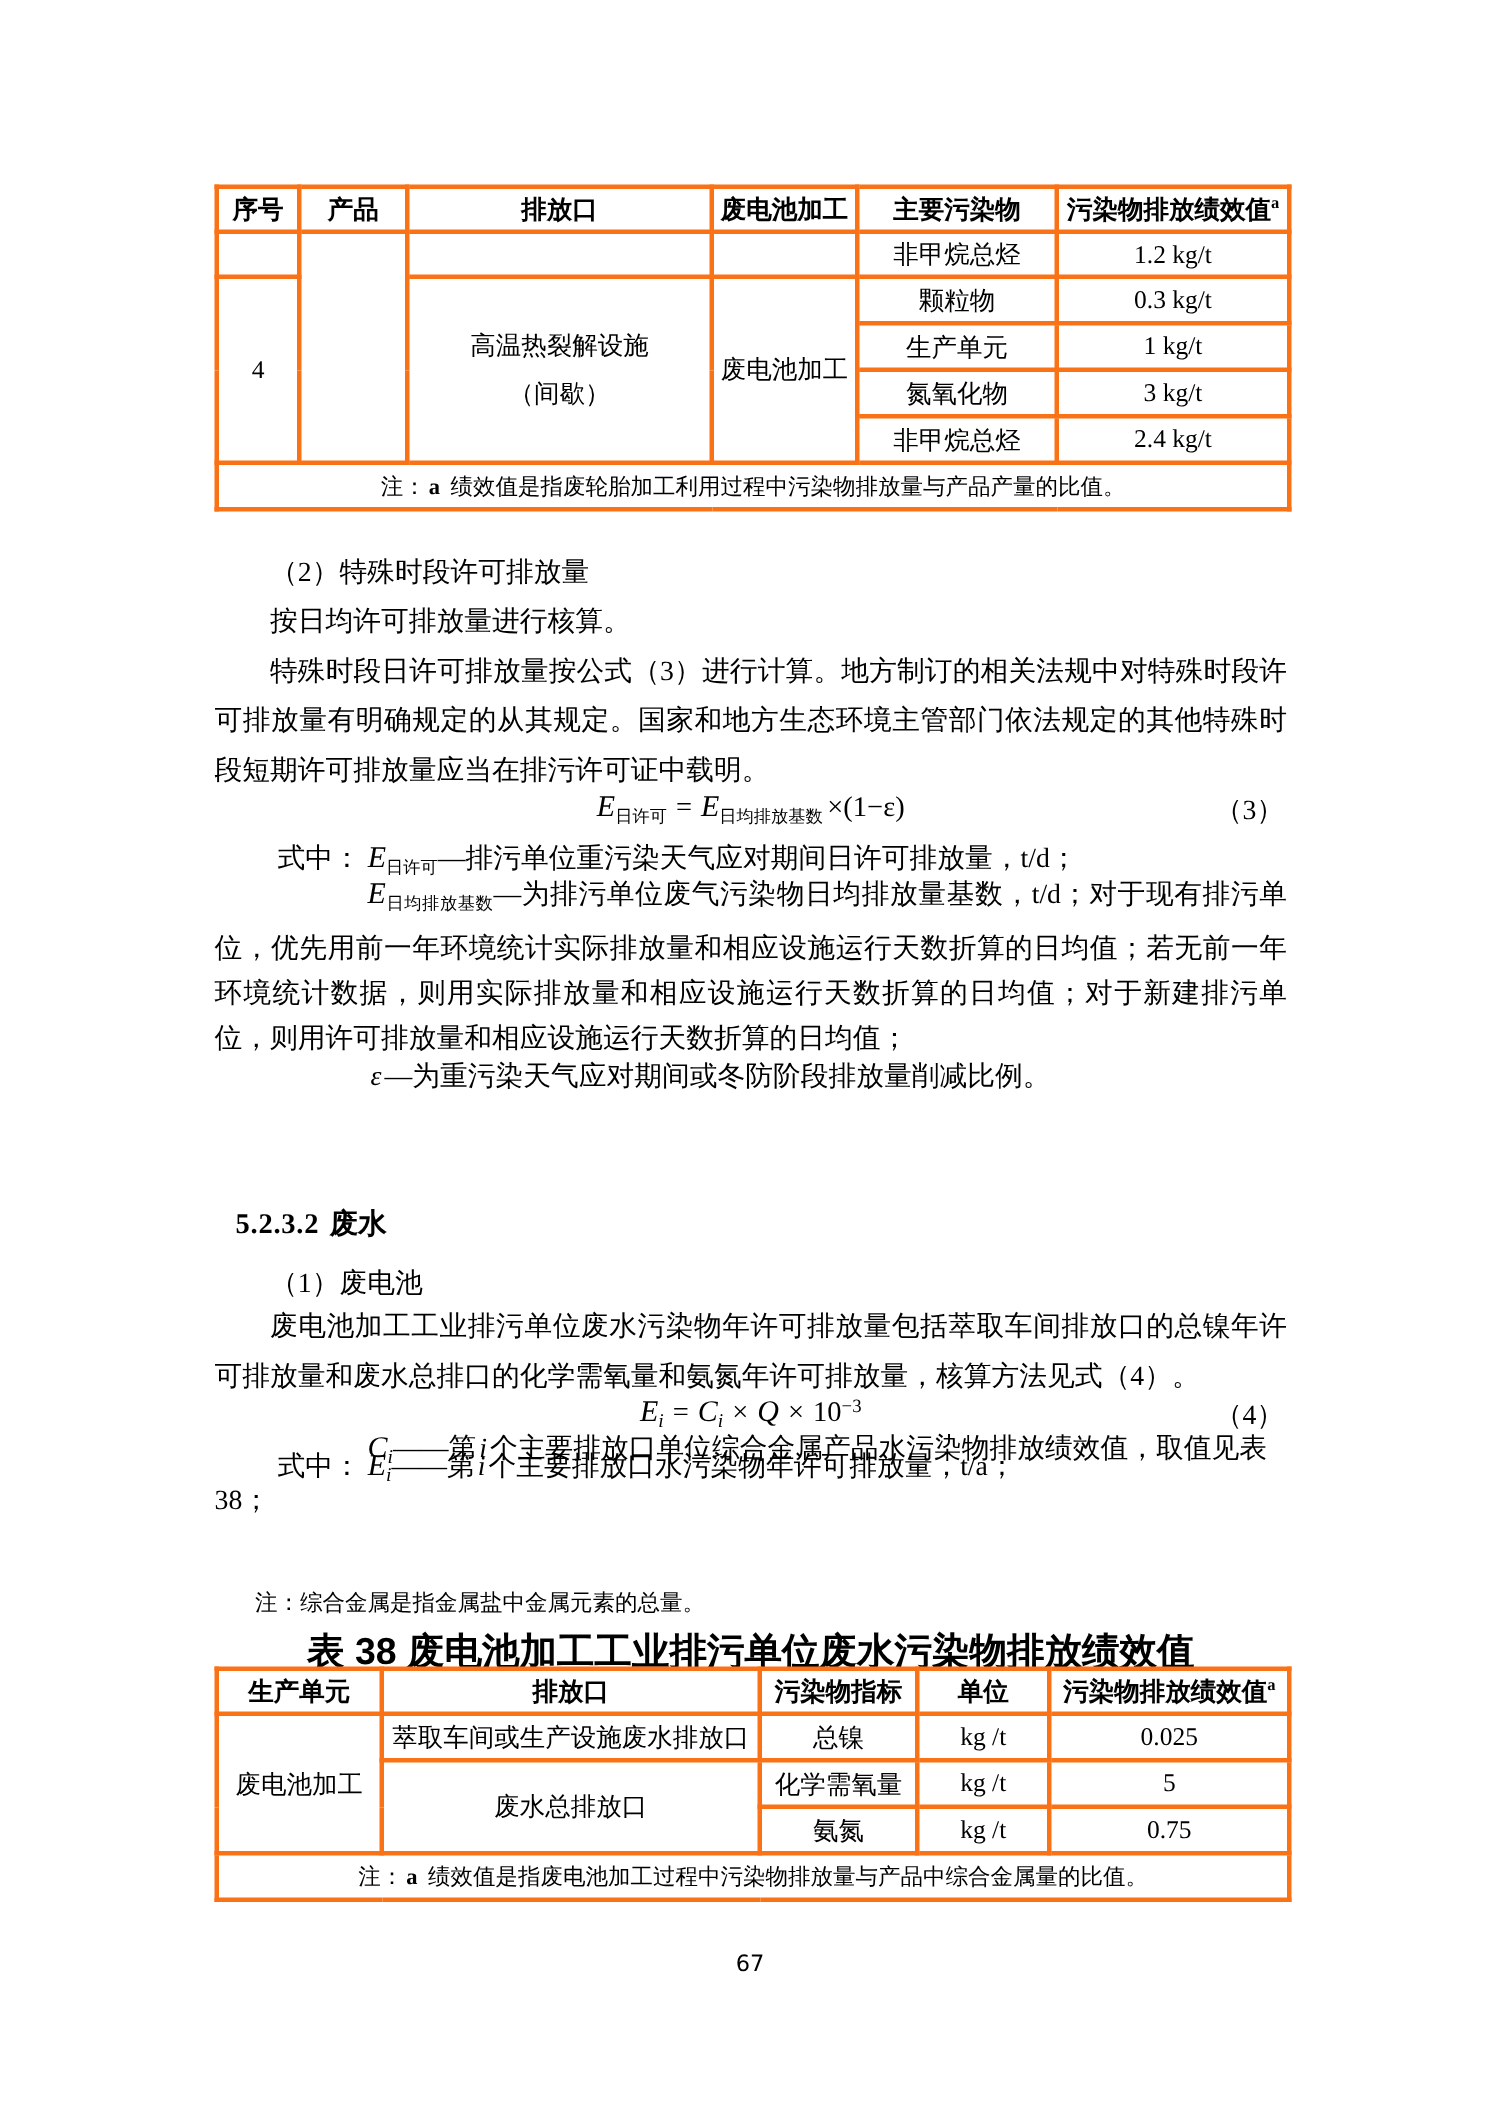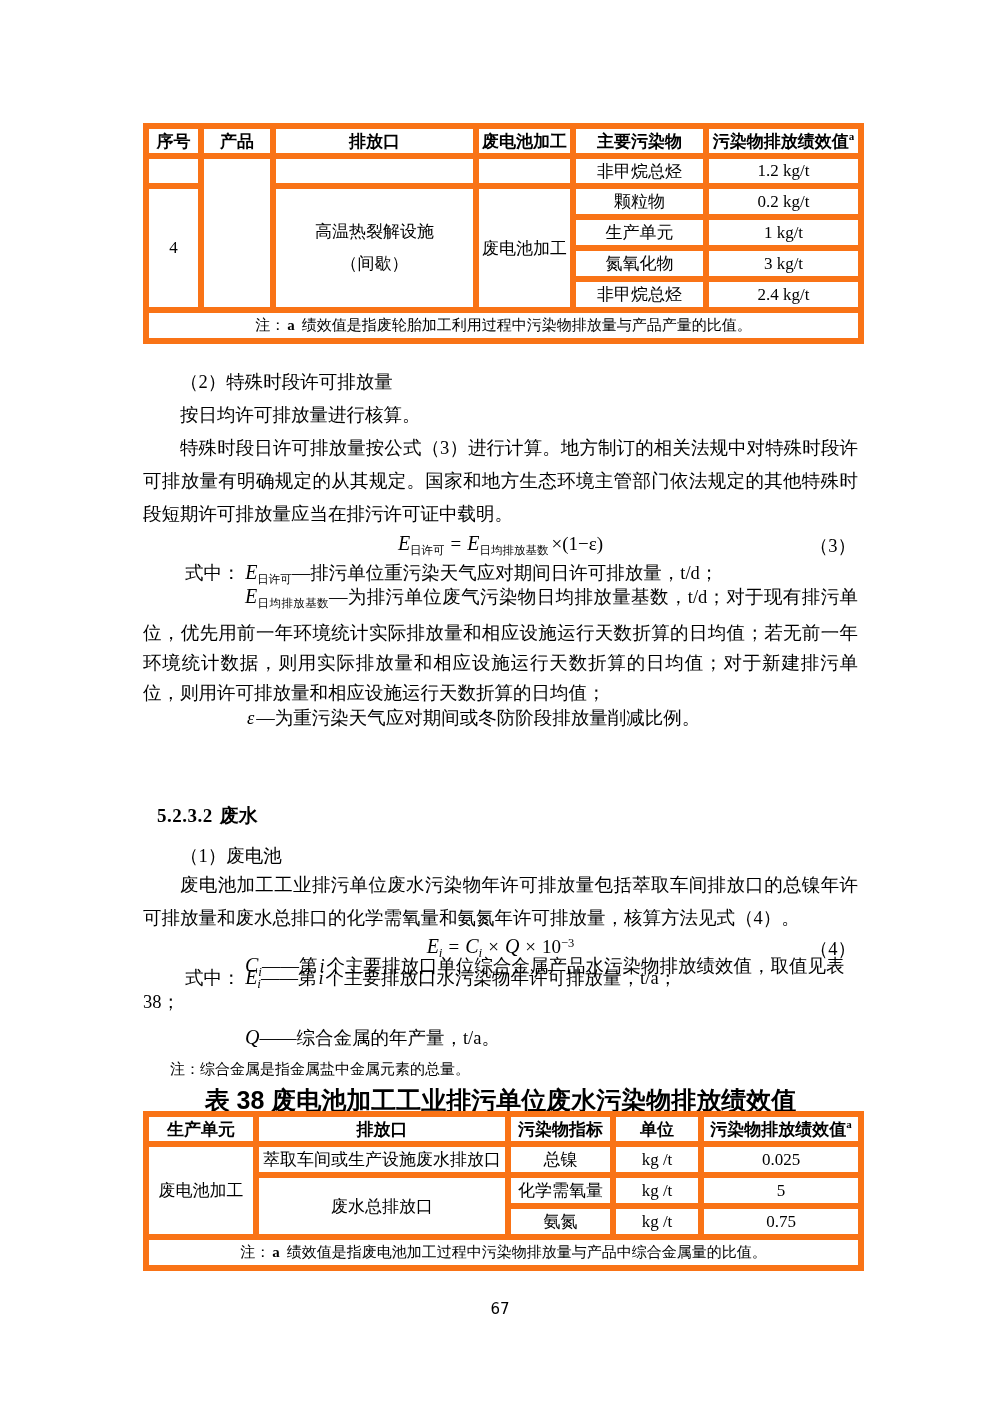--- a/index.html
+++ b/index.html
@@ -16,21 +16,21 @@
   .abs { position: absolute; left: 143px; width: 715px; }
 
   
   table.tbl {
     border-collapse: collapse;
     table-layout: fixed;
     width: 715px;
     font-size: 17px;
   }
   table.tbl th, table.tbl td {
-    border: 6px solid #f97316;
+    border: 3px solid #f97316;
     text-align: center;
     vertical-align: middle;
     padding: 0 2px;
     font-weight: normal;
   }
   table.tbl th { font-weight: bold; height: 30px; }
   table.tbl sup { font-size: 11px; font-weight: bold; }
   .h30 { height: 30px; }
   .h31 { height: 31px; }
   .h36 { height: 36px; }
@@ -52,21 +52,21 @@
   .defline { font-size: 18.5px; line-height: 30px; }
 
   
   .heading { font-size: 19px; text-indent: 14px; }
   .heading .hnum { font-family: "Liberation Serif", serif; font-weight: bold; letter-spacing: 0.5px; }
   .heading .htext { font-family: "Liberation Sans", sans-serif; font-weight: bold; margin-left: 7px; }
 
   
   .formula {
     position: absolute; left: 143px; width: 715px; height: 36px;
-    display: flex; justify-content: center; align-items: center;
+    display: flex; justify-content: center; 
     font-size: 19px;
   }
   .formula .fnum { position: absolute; right: 2px; font-size: 18.5px; }
   .mvar { font-style: italic; font-size: 20px; font-family: "Liberation Serif", serif; }
   sub.cn { font-size: 11.5px; font-style: normal; vertical-align: -4px; letter-spacing: 0; }
   sub.it { font-size: 13px; font-style: italic; vertical-align: -4px; }
   sup.exp { font-size: 12.5px; vertical-align: 6px; }
   .op { margin: 0 6px; }
   .tail { margin-left: 3px; }
   .ivar { font-style: italic; font-family: "Liberation Serif", serif; margin: 0 2px; }
@@ -115,21 +115,21 @@
       <td class="h30">1.2 kg/t</td>
     </tr>
     <tr>
       <td rowspan="4">4</td>
       <td rowspan="4" class="outlet-2line">
         <div>高温热裂解设施</div>
         <div>（间歇）</div>
       </td>
       <td rowspan="4">废电池加工</td>
       <td class="h31">颗粒物</td>
-      <td class="h31">0.2 kg/t</td>
+      <td class="h31">0.3 kg/t</td>
     </tr>
     <tr>
       <td class="h31">生产单元</td>
       <td class="h31">1 kg/t</td>
     </tr>
     <tr>
       <td class="h31">氮氧化物</td>
       <td class="h31">3 kg/t</td>
     </tr>
     <tr>
@@ -180,23 +180,20 @@
     </span>
     <span class="fnum">（4）</span>
   </div>
 
   <div class="abs defline ind-def" style="top:962px">
     <span>式中：</span>
     <i class="mvar">E</i><sub class="it">i</sub><span>——第</span><span class="ivar">i</span><span>个主要排放口水污染物年许可排放量，t/a；</span>
   </div>
   <div class="abs defline ind-sym" style="top:950px">
     <i class="mvar">C</i><sub class="it">i</sub><span>——第</span><span class="ivar">i</span><span>个主要排放口单位综合金属产品水污染物排放绩效值，取值见表 38；</span>
-  </div>
-  <div class="abs defline ind-sym" style="top:1022px">
-    <i class="mvar">Q</i><span>——</span><span>综合金属的年产量，t/a。</span>
   </div>
 
   <div class="abs small-note" style="top:1058px">注：综合金属是指金属盐中金属元素的总量。</div>
 
   <div class="abs tbl-title" style="top:1084px">表 38 废电池加工工业排污单位废水污染物排放绩效值</div>
 
   <table class="tbl abs" style="top:1111px">
     <colgroup>
       <col style="width:110px">
         <col style="width:252px">

